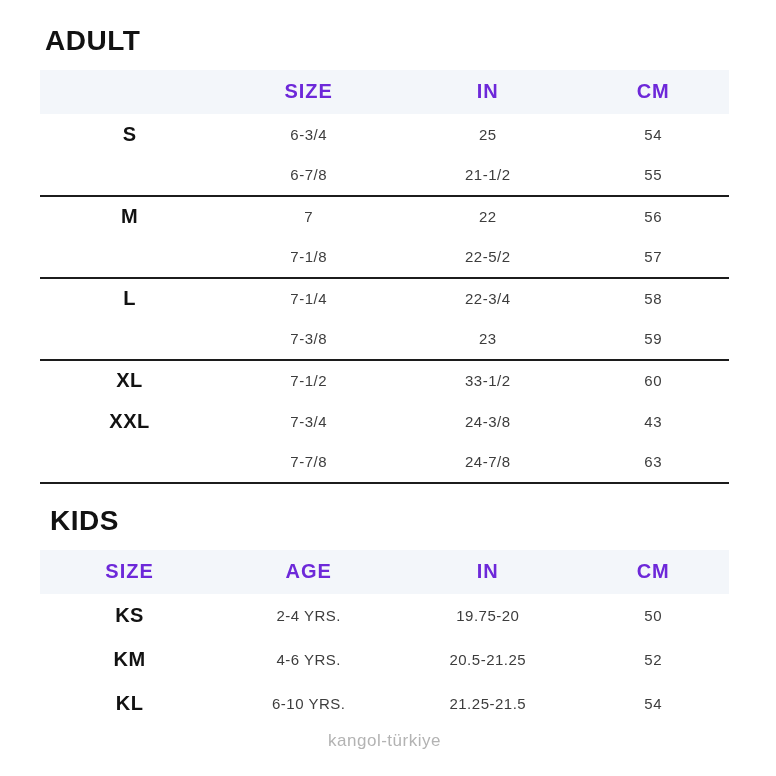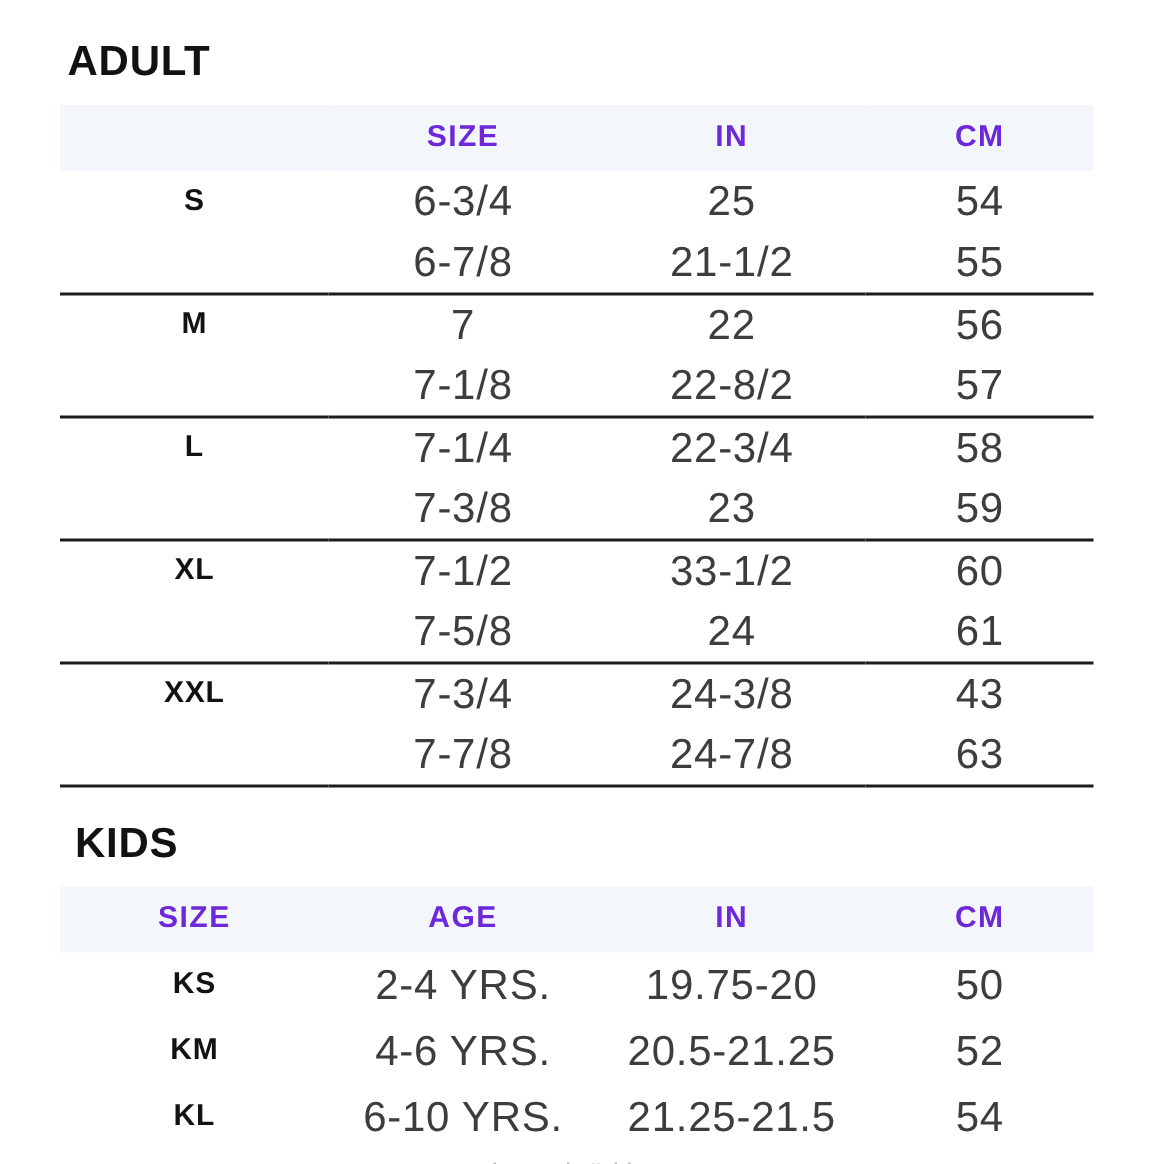--- a/index.html
+++ b/index.html
@@ -38,21 +38,21 @@
     color: #6d28d9;
     letter-spacing: 1px;
     text-align: center;
     padding: 0;
   }
 
   .size-table tbody td {
     height: 41px;
     text-align: center;
     vertical-align: middle;
-    font-size: 28px;
+    font-size: 15px;
     font-weight: 300;
     color: #3d3d3d;
     letter-spacing: 0.5px;
     padding: 0;
   }
 
   .size-table tbody td.lbl {
     font-size: 20px;
     font-weight: 800;
     color: #121212;
@@ -113,47 +113,41 @@
       </tr>
       <tr>
         <td class="lbl">M</td>
         <td>7</td>
         <td>22</td>
         <td>56</td>
       </tr>
       <tr class="group-end">
         <td class="lbl"></td>
         <td>7-1/8</td>
-        <td>22-8/2</td>
+        <td>22-5/2</td>
         <td>57</td>
       </tr>
       <tr>
         <td class="lbl">L</td>
         <td>7-1/4</td>
         <td>22-3/4</td>
         <td>58</td>
       </tr>
       <tr class="group-end">
         <td class="lbl"></td>
         <td>7-3/8</td>
         <td>23</td>
         <td>59</td>
       </tr>
       <tr>
         <td class="lbl">XL</td>
         <td>7-1/2</td>
         <td>33-1/2</td>
         <td>60</td>
       </tr>
-      <tr class="group-end">
-        <td class="lbl"></td>
-        <td>7-5/8</td>
-        <td>24</td>
-        <td>61</td>
-      </tr>
       <tr>
         <td class="lbl">XXL</td>
         <td>7-3/4</td>
         <td>24-3/8</td>
         <td>43</td>
       </tr>
       <tr class="group-end">
         <td class="lbl"></td>
         <td>7-7/8</td>
         <td>24-7/8</td>

